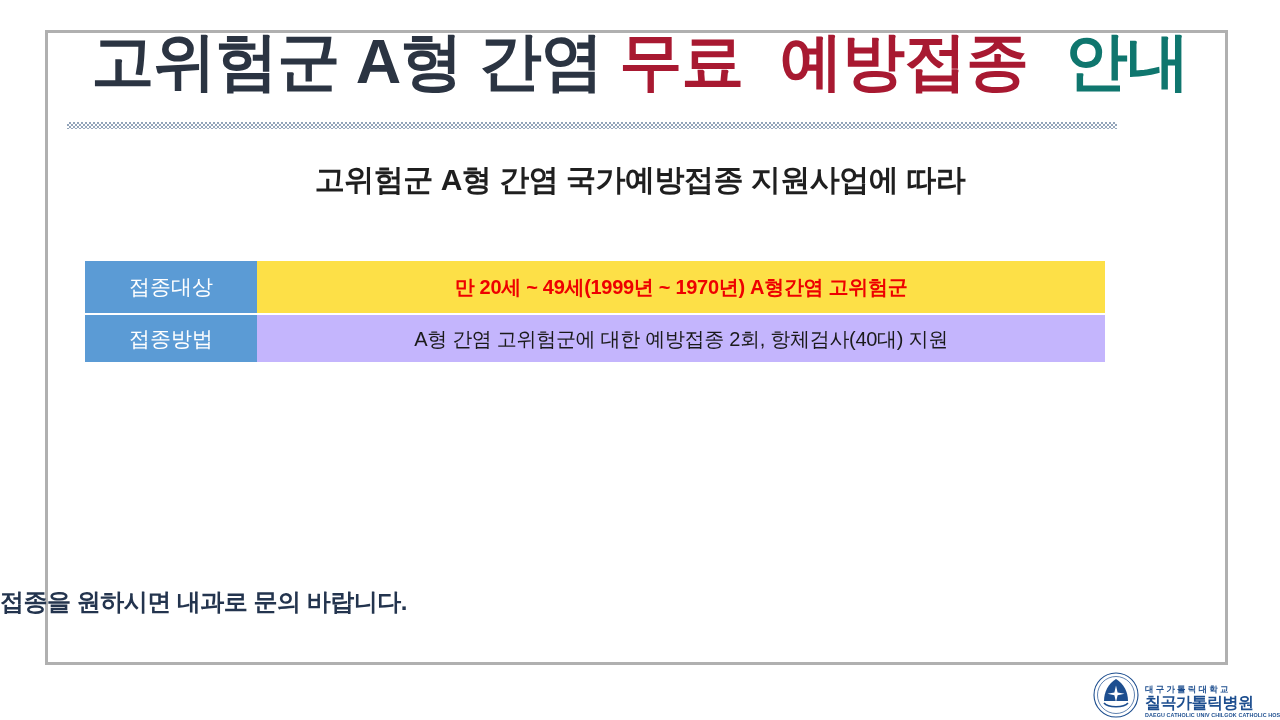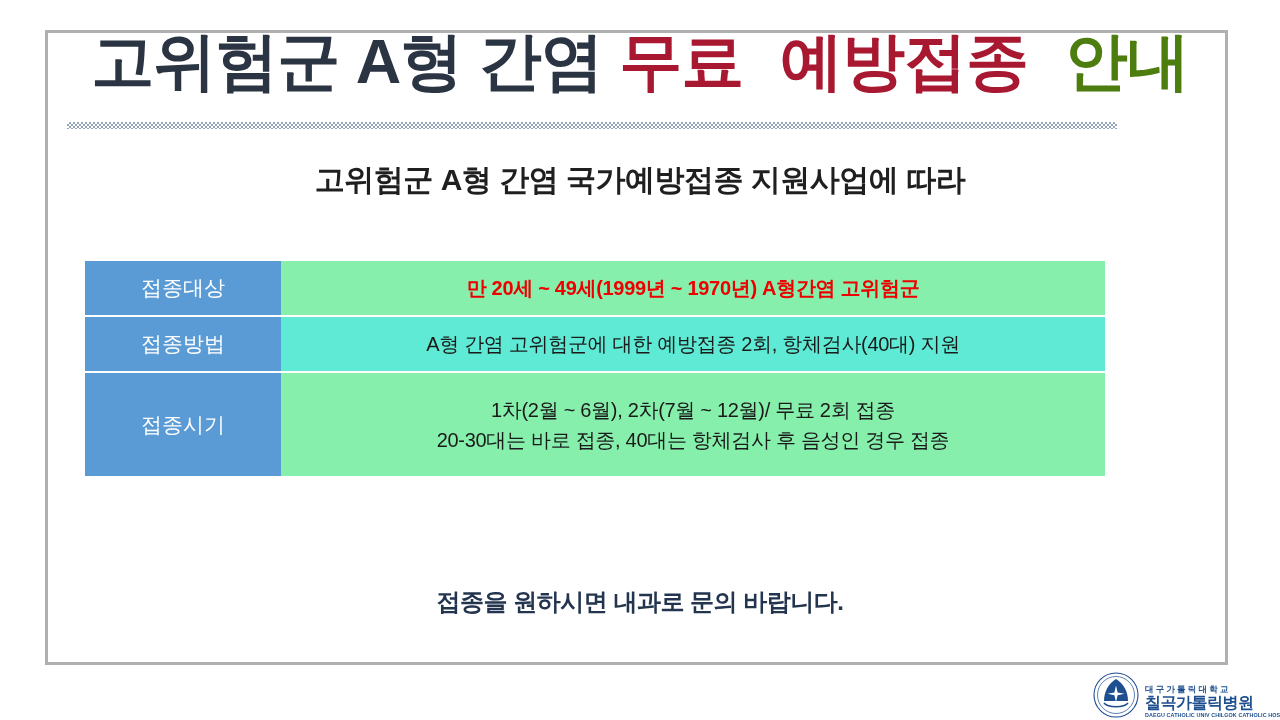--- a/index.html
+++ b/index.html
@@ -37,21 +37,21 @@
     white-space: nowrap;
   }
   .title-seg {
     font-size: 63px;
     font-weight: bold;
     letter-spacing: -1px;
     line-height: 1.05;
   }
   .title-dark  { color: #2b3442; margin-top: 21px; }
   .title-red   { color: #a81931; font-family: Liberation Mono, monospace; }
-  .title-blue  { color: #4d7c0f; }
+  .title-blue  { color: #0f766e; }
 
   
   #title-divider {
     position: absolute;
     left: 67px;
     top: 122px;
     width: 1050px;
     height: 7px;
     background-image:
       linear-gradient(45deg, #8296ae 25%, transparent 25%, transparent 75%, #8296ae 75%),
@@ -79,59 +79,59 @@
   #info-table {
     position: absolute;
     left: 85px;
     top: 259px;
     width: 1020px;
     border-collapse: separate;
     border-spacing: 0 2px;
     table-layout: fixed;
   }
   #info-table td {
-    padding: 12px;
+    padding: 0;
     vertical-align: middle;
   }
   .lbl-cell {
     width: 172px;
     background: #5b9bd5;
     color: #ffffff;
     font-size: 21px;
     font-weight: normal;
     text-align: center;
     letter-spacing: 0px;
   }
   .val-cell {
-    background: #86efac;
+    background: #fde047;
     color: #1a1a1a;
     font-size: 20px;
     text-align: center;
     line-height: 1.5;
     letter-spacing: -0.3px;
     padding: 6px 10px;
   }
-  .val-cell.alt { background: #5eead4; }
+  .val-cell.alt { background: #c4b5fd; }
   .val-cell.highlight {
     color: #ee0000;
     font-weight: bold;
     font-size: 20px;
   }
   .row-h1 { height: 52px; }
   .row-h2 { height: 47px; }
   .row-h3 { height: 103px; }
   .row-h4 { height: 50px; }
 
   
   #footer-contact {
     position: absolute;
     left: 0;
     top: 586px;
     width: 100%;
-    text-align: center;
+    text-align: left;
     color: #23344e;
     line-height: 1.32;
   }
   #contact-line1 {
     font-size: 24px;
     font-weight: bold;
     letter-spacing: -0.5px;
   }
   #contact-line2 {
     font-size: 27px;
@@ -206,27 +206,20 @@
 
 <table id="info-table">
   <tbody>
     <tr class="row-h1">
       <td class="lbl-cell">접종대상</td>
       <td class="val-cell highlight">만 20세 ~ 49세(1999년 ~ 1970년) A형간염 고위험군</td>
     </tr>
     <tr class="row-h2">
       <td class="lbl-cell">접종방법</td>
       <td class="val-cell alt">A형 간염 고위험군에 대한 예방접종 2회, 항체검사(40대) 지원</td>
-    </tr>
-    <tr class="row-h3">
-      <td class="lbl-cell">접종시기</td>
-      <td class="val-cell">
-        <div>1차(2월 ~ 6월), 2차(7월 ~ 12월)/ 무료 2회 접종</div>
-        <div>20-30대는 바로 접종, 40대는 항체검사 후 음성인 경우 접종</div>
-      </td>
     </tr>
   </tbody>
 </table>
 
 <div id="footer-contact">
   <div id="contact-line1">접종을 원하시면 내과로 문의 바랍니다.</div>
 </div>
 
 <div id="hospital-logo">
   <div id="logo-emblem">

